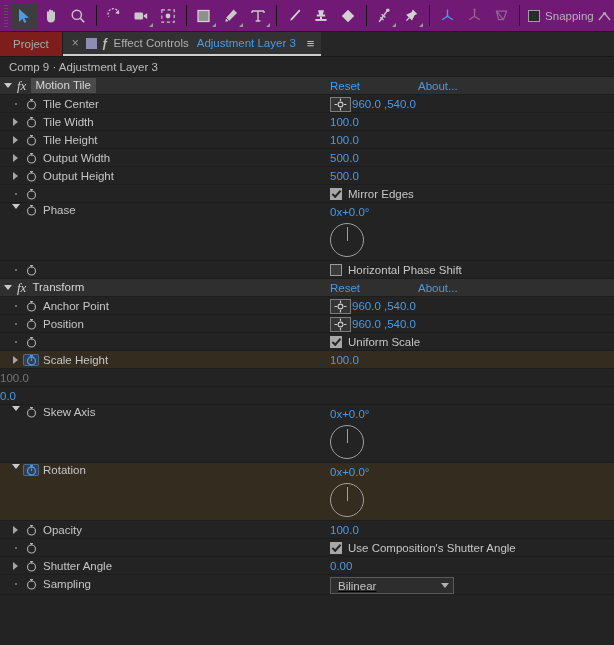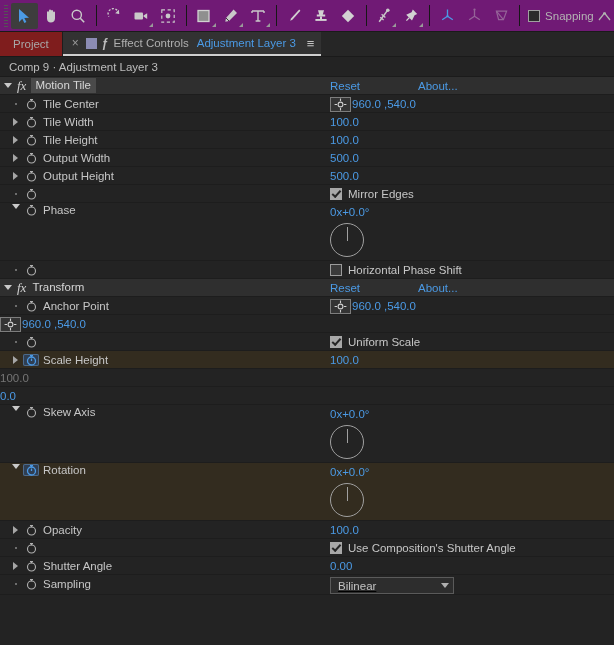--- a/index.html
+++ b/index.html
@@ -581,20 +581,33 @@
             <svg width="13" height="13" viewBox="0 0 13 13">
               <circle cx="6.5" cy="6.5" r="2.4" stroke="#cfcfcf" stroke-width="1.1" fill="none"></circle>
               <path d="M6.5 0.6v2.4M6.5 10v2.4M0.6 6.5h2.4M10 6.5h2.4" stroke="#cfcfcf" stroke-width="1.1"></path>
             </svg>
           </span>
           <span class="val">960.0 ,540.0</span>
         </div>
       </div>
     </div>
     <div class="row">
+      <div class="col-left">
+        <span class="indent8"></span>
+        <span class="tw">
+          <span class="dot"></span>
+        </span>
+        <span class="stopwatch">
+          <svg width="11" height="12" viewBox="0 0 11 12">
+            <circle cx="5.5" cy="7" r="4" stroke="#b0b0b0" stroke-width="1.1" fill="none"></circle>
+            <path d="M4 1.6h3M5.5 1.6v1.6" stroke="#b0b0b0" stroke-width="1.1"></path>
+          </svg>
+        </span>
+        <span class="plabel">Position</span>
+      </div>
       <div class="col-right">
         <div class="pointwrap">
           <span class="picker">
             <svg width="13" height="13" viewBox="0 0 13 13">
               <circle cx="6.5" cy="6.5" r="2.4" stroke="#cfcfcf" stroke-width="1.1" fill="none"></circle>
               <path d="M6.5 0.6v2.4M6.5 10v2.4M0.6 6.5h2.4M10 6.5h2.4" stroke="#cfcfcf" stroke-width="1.1"></path>
             </svg>
           </span>
           <span class="val">960.0 ,540.0</span>
         </div>

